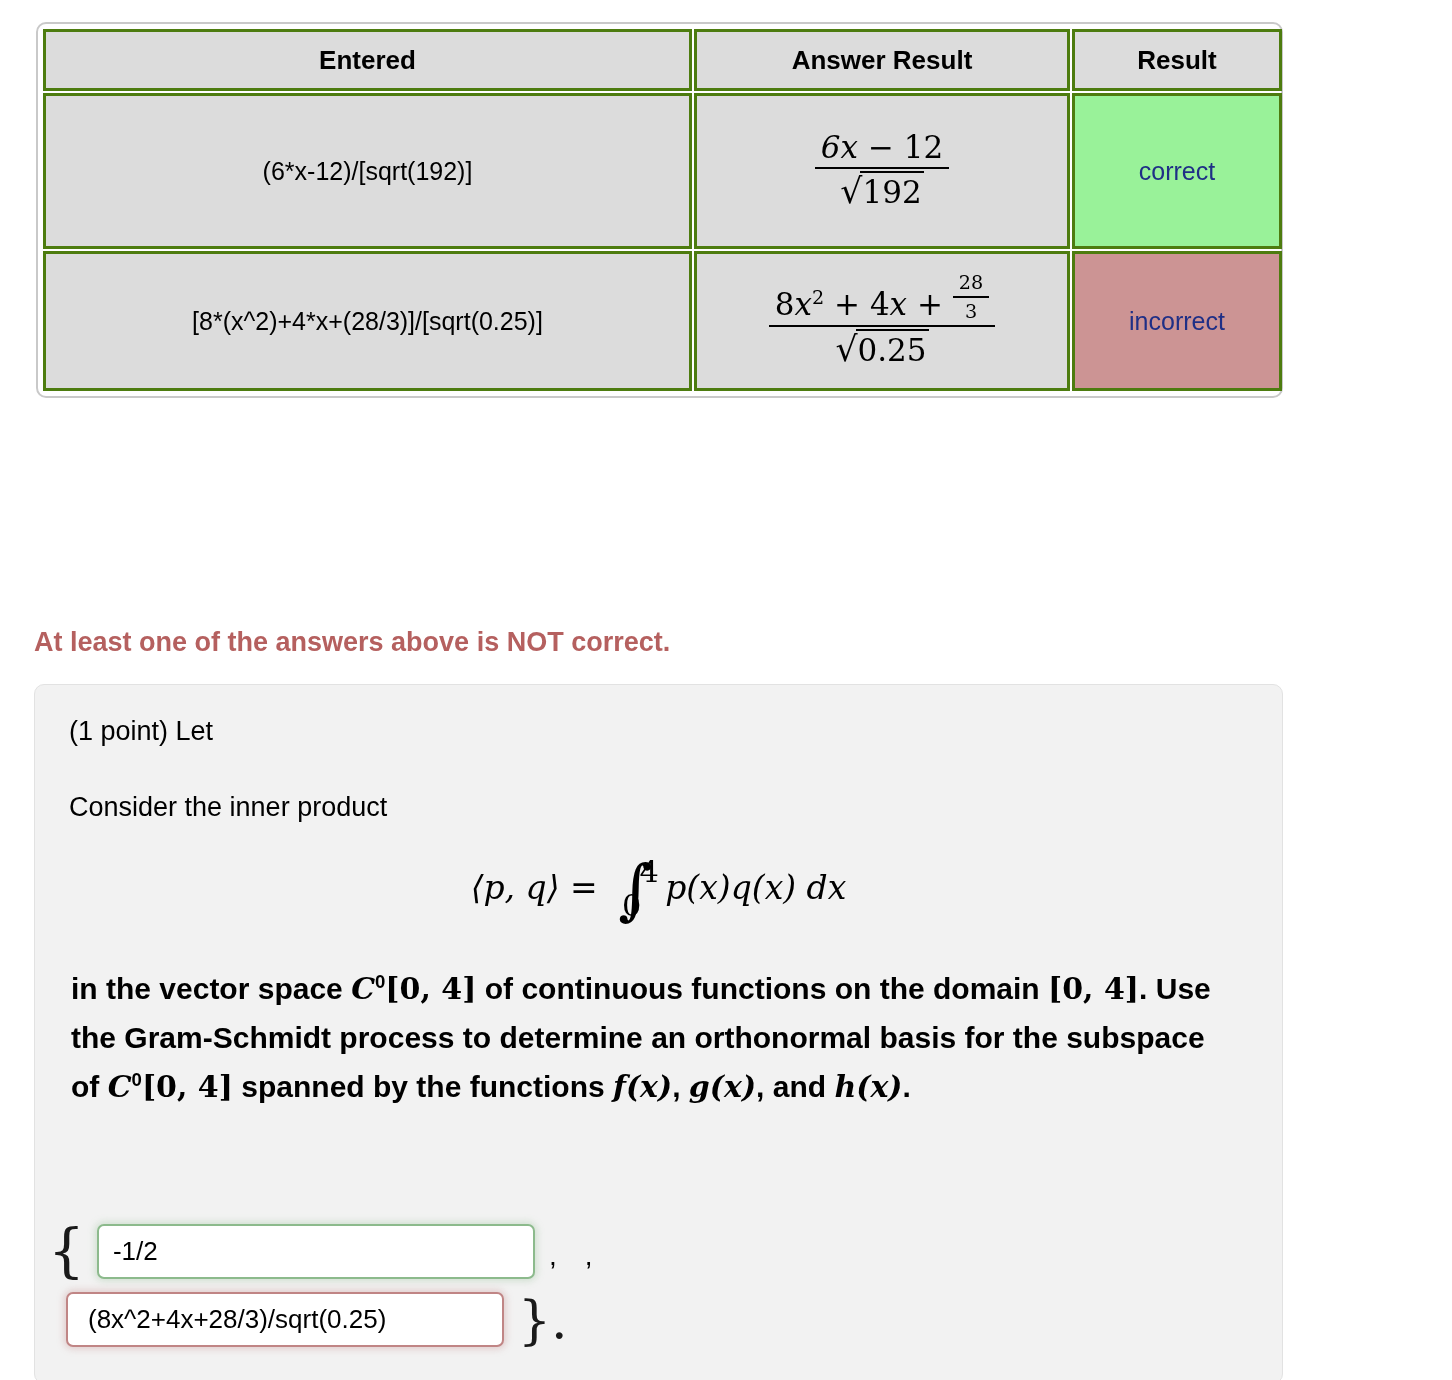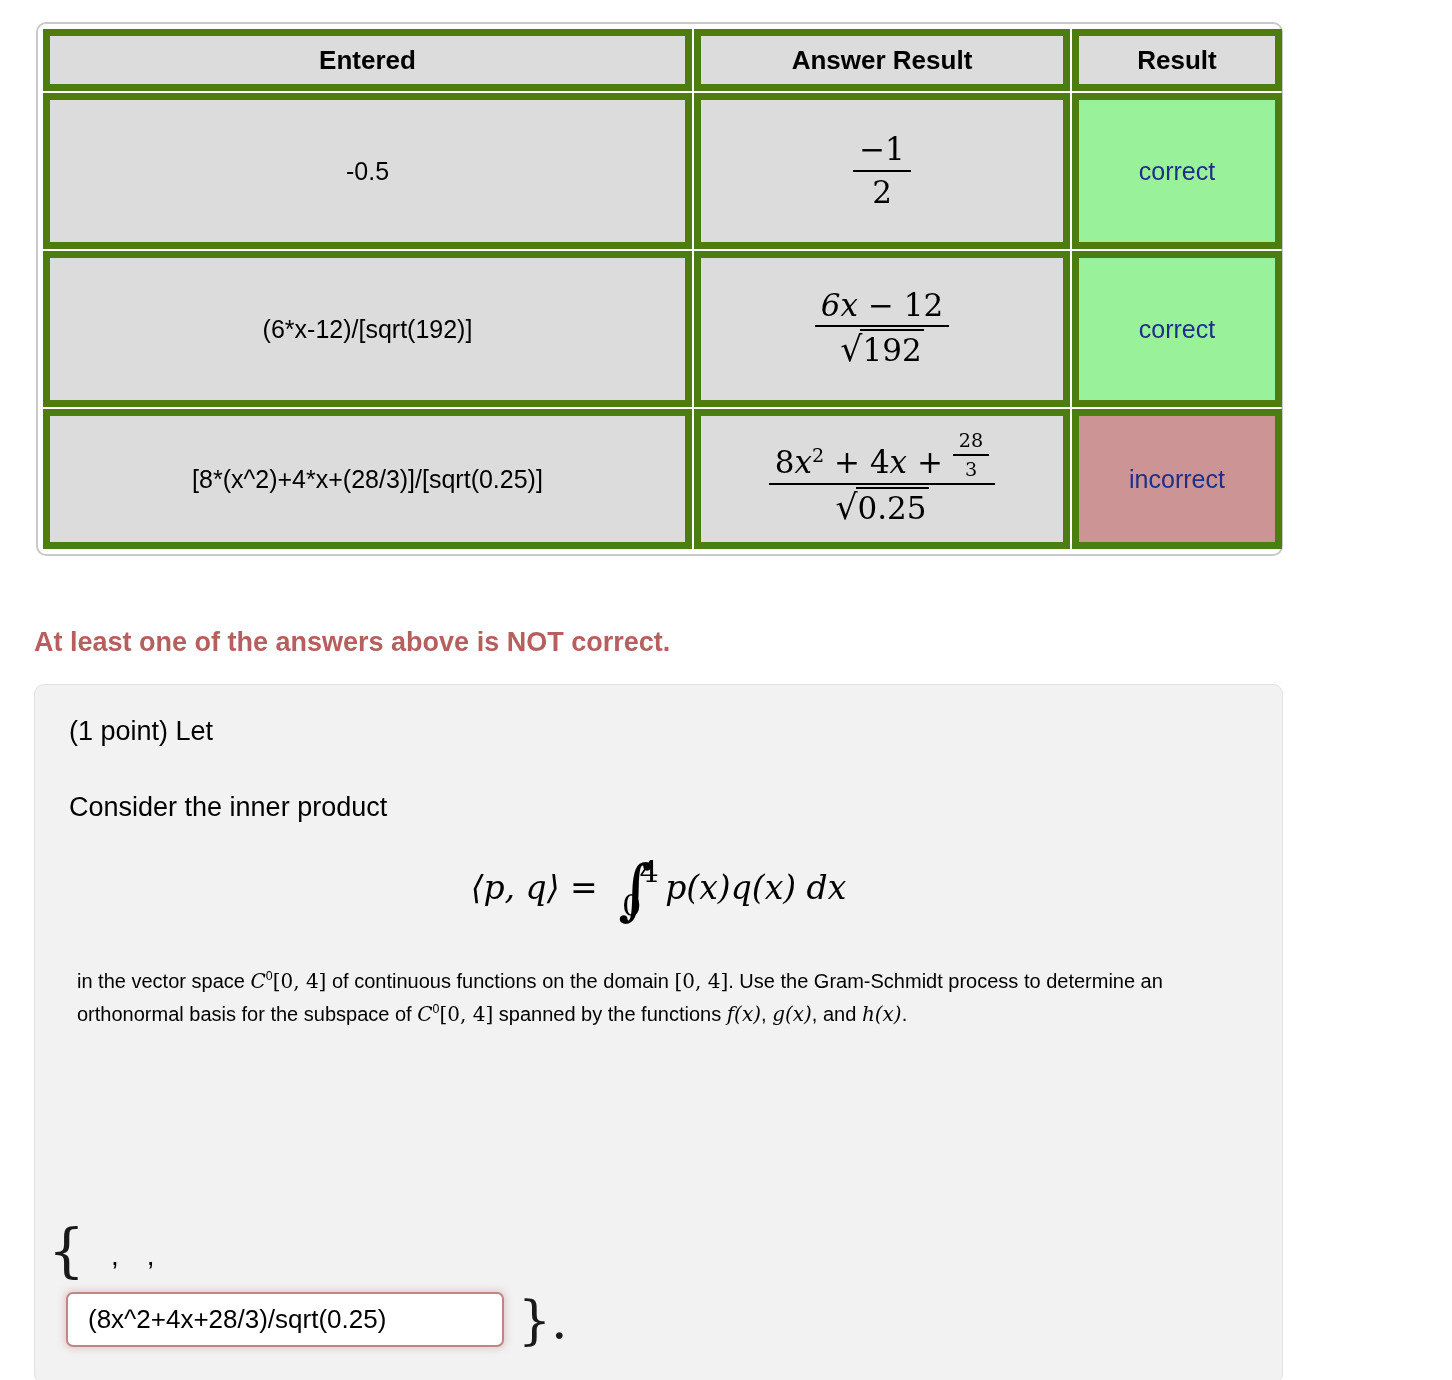--- a/index.html
+++ b/index.html
@@ -30,21 +30,21 @@
   }
   table.results {
     width: 100%;
     border-collapse: separate;
     border-spacing: 2px;
     table-layout: fixed;
   }
   table.results th,
   table.results td {
     background: #dcdcdc;
-    border: 7px solid #4d7c0f;
+    border: 3px solid #4d7c0f;
     text-align: center;
     vertical-align: middle;
     font-size: 25px;
     padding: 6px 8px;
     box-sizing: border-box;
   }
   table.results th {
     font-weight: bold;
     height: 62px;
     font-size: 26px;
@@ -160,24 +160,25 @@
   }
   .int-lim-lo {
     position: absolute;
     bottom: -0.10em;
     left: 0.12em;
     font-size: 0.46em;
     font-style: normal;
   }
 
   .para {
-    font-size: 20px;
+    font-size: 30px;
     line-height: 1.62;
-    margin: 0 0 26px 8px;
+    margin: 0 0 26px 2px;
     max-width: 1160px;
+    font-weight: bold;
   }
 
   
   .answer-area {
     position: absolute;
     left: 0;
     top: 1222px;
     width: 1283px;
   }
   .ans-row {
@@ -242,32 +243,20 @@
     </colgroup>
     <thead>
       <tr>
         <th>Entered</th>
         <th>Answer Result</th>
         <th>Result</th>
       </tr>
     </thead>
     <tbody>
 
-      <tr class="row1">
-        <td class="entered">-0.5</td>
-        <td class="preview">
-          <span class="preview-math math">
-            <span class="frac">
-              <span class="num">−1</span>
-              <span class="den">2</span>
-            </span>
-          </span>
-        </td>
-        <td class="result correct">correct</td>
-      </tr>
 
       <tr class="row2">
         <td class="entered">(6*x-12)/[sqrt(192)]</td>
         <td class="preview">
           <span class="preview-math math">
             <span class="frac">
               <span class="num"><span class="mi">6x</span> − 12</span>
               <span class="den">
                 <span class="sqrt"><span class="radic">√</span><span class="rad-body">192</span></span>
               </span>
@@ -326,20 +315,21 @@
     <span class="mi math">f(x)</span>,
     <span class="mi math">g(x)</span><span>, and</span>
     <span class="mi math">h(x)</span><span>.</span>
   </div>
 
 </div>
 
 <div class="answer-area">
   <div class="ans-row">
     <span class="brace">{</span>
+    <input class="ansinput in-1 ok" type="text" value="-1/2" style="">
     <span class="comma">,</span>
     <span class="comma">,</span>
   </div>
   <div class="ans-row ans-row-2">
     <input class="ansinput in-3 bad" type="text" value="(8x^2+4x+28/3)/sqrt(0.25)" style="">
     <span class="brace-close">}.</span>
   </div>
 </div>
 
 </body></html>

